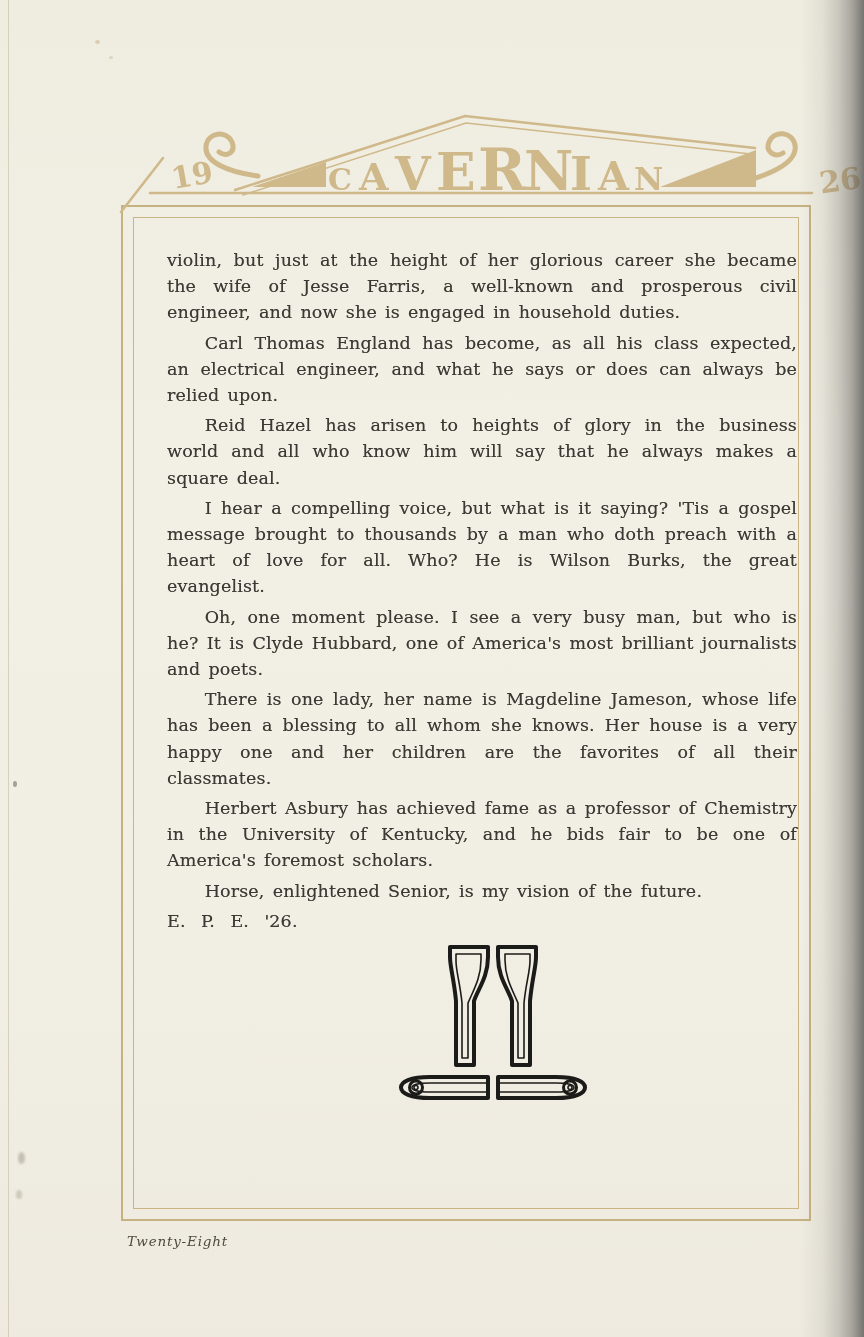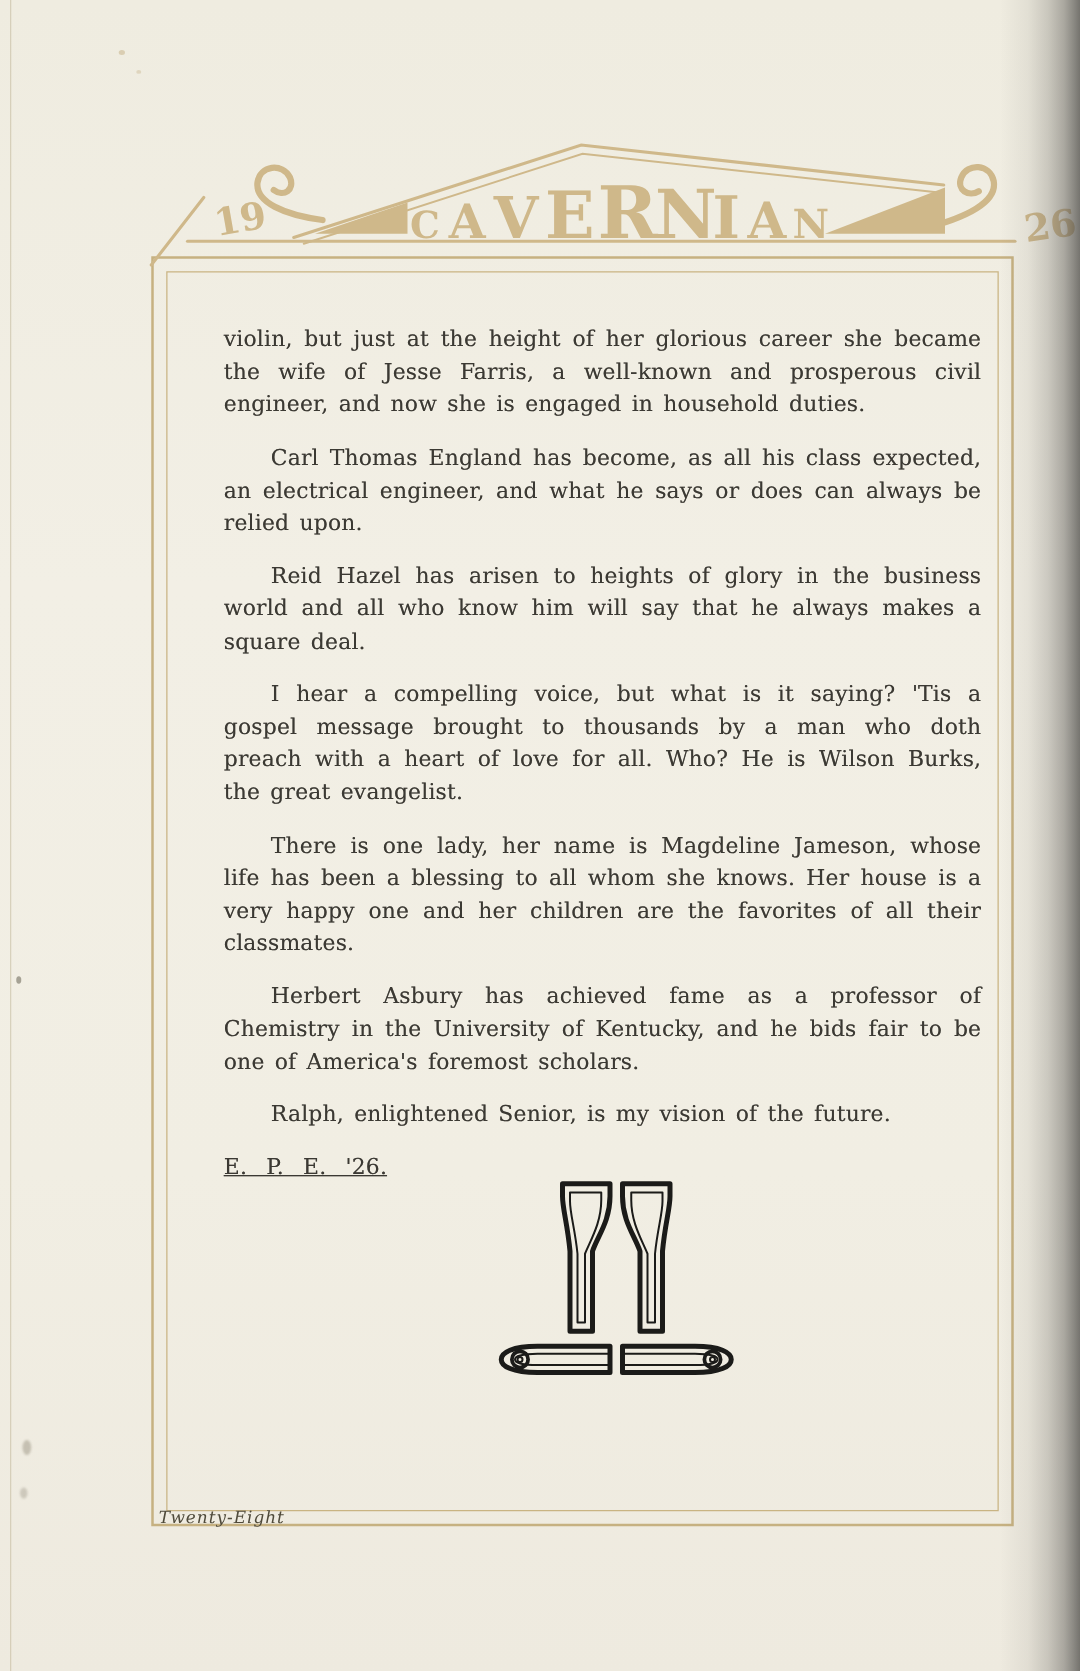--- a/index.html
+++ b/index.html
@@ -27,28 +27,28 @@
 
   .header-svg { position:absolute; left:0; top:100px; z-index:3; }
   .header-svg text { font-family:"DejaVu Serif","Liberation Serif",serif; font-weight:bold; fill:#cfb88a; }
 
   .content {
     position:absolute; left:163px; top:243px; width:638px; z-index:4;
     font-size:17.5px; line-height:26.2px; color:#3b3933;
     text-shadow:0 0 0.5px rgba(59,57,51,0.55);
     letter-spacing:0.15px; word-spacing:0.14em;
   }
-  .content p { margin:16px; text-indent:2.15em; text-align:justify; text-align-last:left; }
+  .content p { margin:4px; text-indent:2.15em; text-align:justify; text-align-last:left; }
   .content p.continuation { text-indent:0; }
-  .signature { text-align:right; text-indent:0 !important; padding-right:14px; word-spacing:0.55em;text-decoration:underline; }
+  .signature { text-align:right; text-indent:0 !important; padding-right:14px; word-spacing:0.55em; }
 
   .ornament-svg { position:absolute; left:388px; top:935px; z-index:4; }
 
   .footer {
-    position:absolute; left:127px; top:1206px; z-index:4;
+    position:absolute; left:127px; top:1233px; z-index:4;
     font-style:italic; font-size:13.5px; color:#4f4a3a; letter-spacing:0.8px;
   }
 
   .gutter-shadow {
     position:absolute; right:0; top:0; width:64px; height:100%; z-index:50; pointer-events:none;
     background:linear-gradient(to right,
       rgba(110,108,102,0) 0%,
       rgba(110,108,102,0.10) 35%,
       rgba(104,102,97,0.28) 60%,
       rgba(95,93,89,0.48) 80%,
@@ -103,23 +103,24 @@
   </svg>
 
   <div class="frame-outer"></div>
   <div class="frame-inner"></div>
 
   <div class="content">
     <p class="continuation">violin, but just at the height of her glorious career she became the wife of Jesse Farris, a well-known and prosperous civil engineer, and now she is engaged in household duties.</p>
     <p>Carl Thomas England has become, as all his class expected, an electrical engineer, and what he says or does can always be relied upon.</p>
     <p>Reid Hazel has arisen to heights of glory in the business world and all who know him will say that he always makes a square deal.</p>
     <p>I hear a compelling voice, but what is it saying?  'Tis a gospel message brought to thousands by a man who doth preach with a heart of love for all. Who?  He is Wilson Burks, the great evangelist.</p>
+    <p>Oh, one moment please.  I see a very busy man, but who is he?  It is Clyde Hubbard, one of America's most brilliant journalists and poets.</p>
     <p>There is one lady, her name is Magdeline Jameson, whose life has been a blessing to all whom she knows.  Her house is a very happy one and her children are the favorites of all their classmates.</p>
     <p>Herbert Asbury has achieved fame as a professor of Chemistry in the University of Kentucky, and he bids fair to be one of America's foremost scholars.</p>
-    <p>Ralph, enlightened Senior, is my vision of the future.</p>
+    <p>Horse, enlightened Senior, is my vision of the future.</p>
     <p class="signature">E. P. E.  '26.</p>
   </div>
 
   <svg class="ornament-svg" width="210" height="185" viewBox="0 0 210 185">
     <g stroke="#1b1b19" fill="none" stroke-linejoin="round">
 
       <path d="M62 12 L100 12 L100 22 C100 42 90 54 86 66 L86 130 L68 130 L68 66 C66 44 62 32 62 22 Z" stroke-width="4"></path>
 
       <path d="M68 19 L93 19 L93 25 C93 43 85 56 80 68 L80 123 L74 123 L74 68 C72 48 68 36 68 26 Z" stroke-width="1.6"></path>
 

